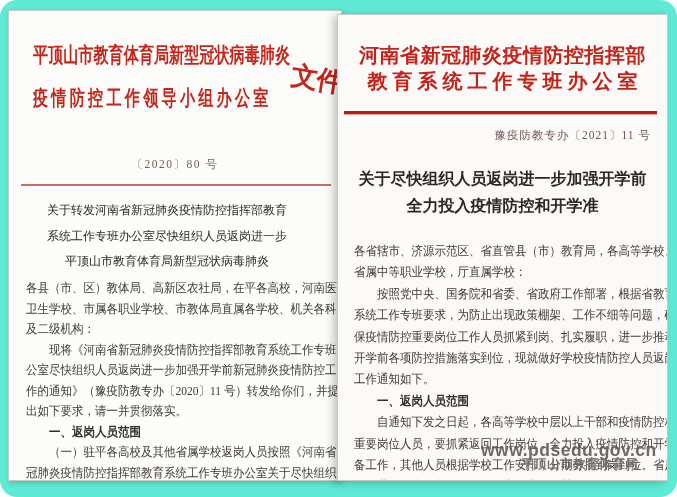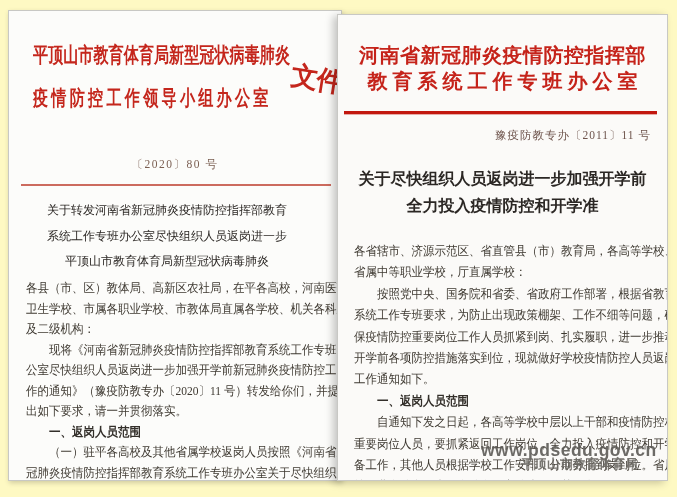--- a/index.html
+++ b/index.html
@@ -1,19 +1,20 @@
 <!DOCTYPE html>
 <html><head>
 <meta charset="utf-8">
 <style>
   html,body{margin:0;padding:0;}
   .stage{
     position:relative;width:677px;height:497px;overflow:hidden;
-    background:#fef9c3;
+    background:#5eead4;
     font-family:"Liberation Serif","DejaVu Serif",serif;
+    border-radius:17px;
   }
   .page{
     position:absolute;background:#fcfcfa;border:1px solid #c8c8c4;
     box-sizing:border-box;overflow:hidden;
   }
   .page-left{left:8px;top:10px;width:334px;height:471px;box-shadow:1px 2px 5px rgba(0,0,0,.18);}
   .page-right{left:337px;top:14px;width:331px;height:467px;box-shadow:-4px 2px 8px rgba(0,0,0,.22);background:#fbfaf8;}
 
   
   .l-header{position:absolute;left:24px;top:30px;}
@@ -101,21 +102,21 @@
 
     </div>
   </div>
 
   <div class="page page-right">
     <div class="r-header">
       <div class="r-h1">河南省新冠肺炎疫情防控指挥部</div>
       <div class="r-h2">教育系统工作专班办公室</div>
     </div>
     <div class="r-rule"></div>
-    <div class="r-docnum">豫疫防教专办〔2011〕11 号</div>
+    <div class="r-docnum">豫疫防教专办〔2021〕11 号</div>
     <div class="r-title">
       <div>关于尽快组织人员返岗进一步加强开学前</div>
       <div>全力投入疫情防控和开学准</div>
     </div>
     <div class="r-body">
       <div class="bl">各省辖市、济源示范区、省直管县（市）教育局，各高等学校、</div>
       <div class="bl">省属中等职业学校，厅直属学校：</div>
       <div class="bl ind">按照党中央、国务院和省委、省政府工作部署，根据省教育</div>
       <div class="bl">系统工作专班要求，为防止出现政策棚架、工作不细等问题，确</div>
       <div class="bl">保疫情防控重要岗位工作人员抓紧到岗、扎实履职，进一步推动</div>

